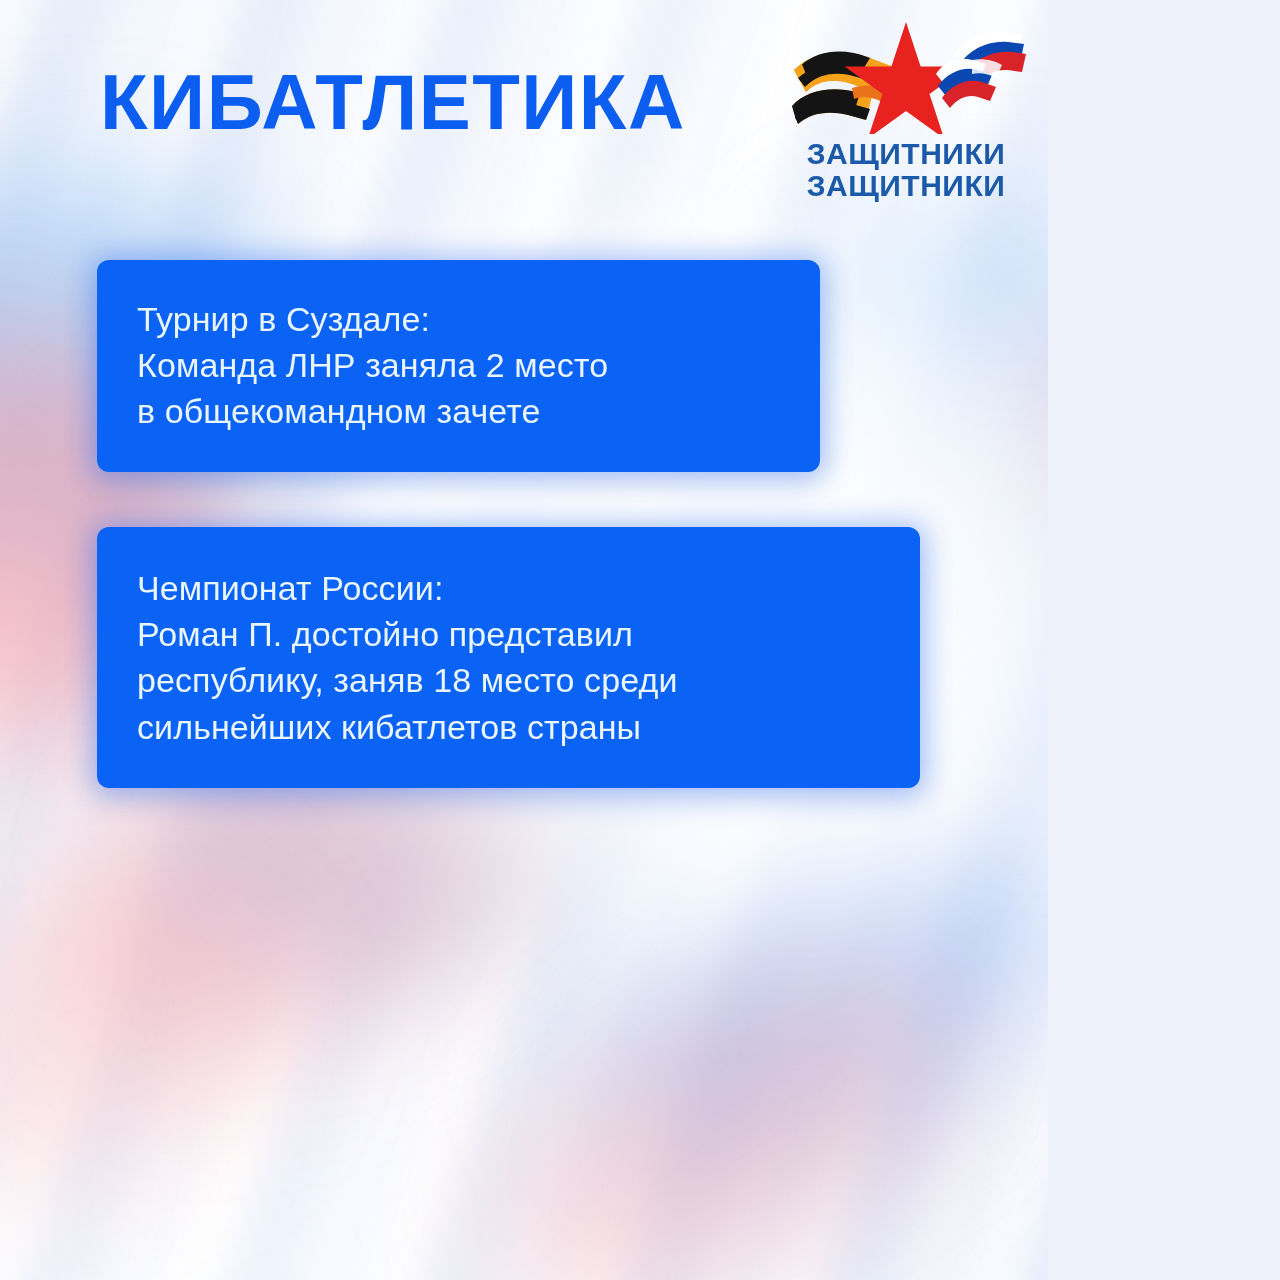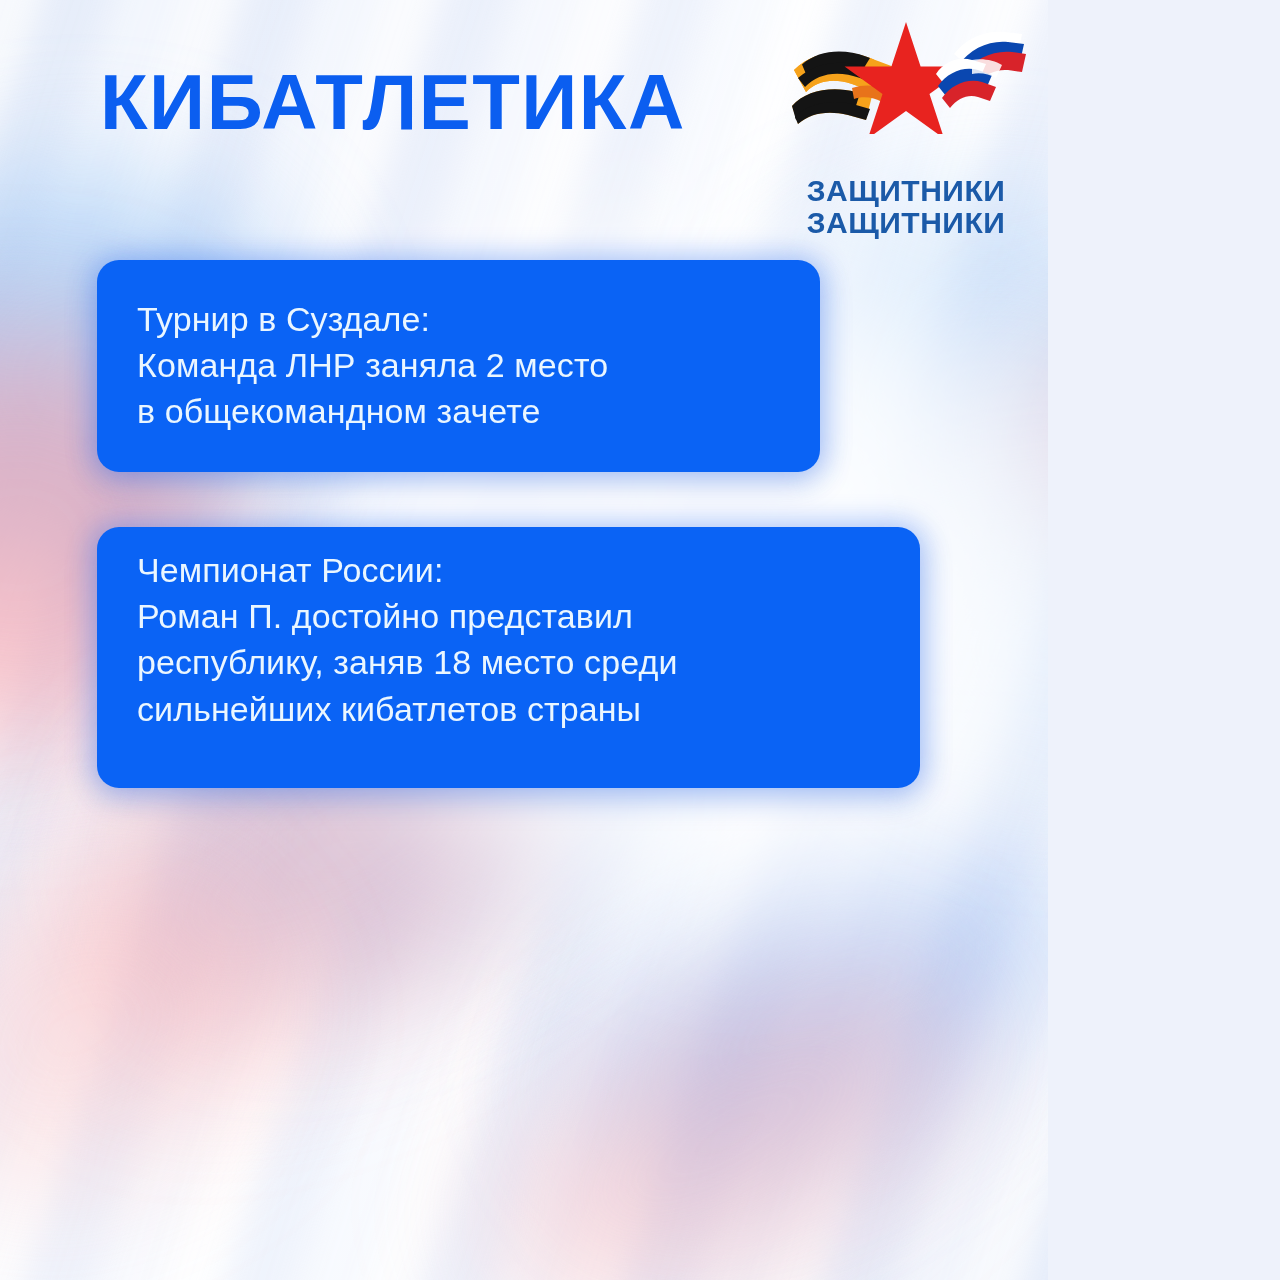--- a/index.html
+++ b/index.html
@@ -138,34 +138,33 @@
     width: 240px;
     height: 120px;
   }
   .logo-text {
     position: absolute;
     left: 0;
     top: 124px;
     width: 240px;
     text-align: center;
     line-height: 1.06;
-    margin-top: 37px;
   }
   .logo-line {
     display: block;
     font-size: 30px;
     font-weight: 700;
     letter-spacing: 0.5px;
     white-space: nowrap;
   }
 
   
   .card {
     position: absolute;
-    border-radius: 22px;
+    border-radius: 12px;
     box-sizing: border-box;
     box-shadow:
       0 0 26px 6px rgba(42,110,250,0.30),
       0 10px 34px rgba(20,70,190,0.18);
   }
   .card-text {
     color: #eaf6ff;
     font-size: 34px;
     line-height: 1.36;
     white-space: pre-line;
@@ -176,21 +175,21 @@
     top: 260px;
     width: 723px;
     height: 212px;
     padding: 36px 40px;
   }
   #card-2 {
     left: 97px;
     top: 527px;
     width: 823px;
     height: 261px;
-    padding: 20px 40px;
+    padding: 38px 40px;
   }
 </style>
 </head>
 <body>
 
 <div id="stage">
 
   <div class="bg-base"></div>
   <div class="bg-bands"></div>
   <div class="blob blob-blue-1"></div>

